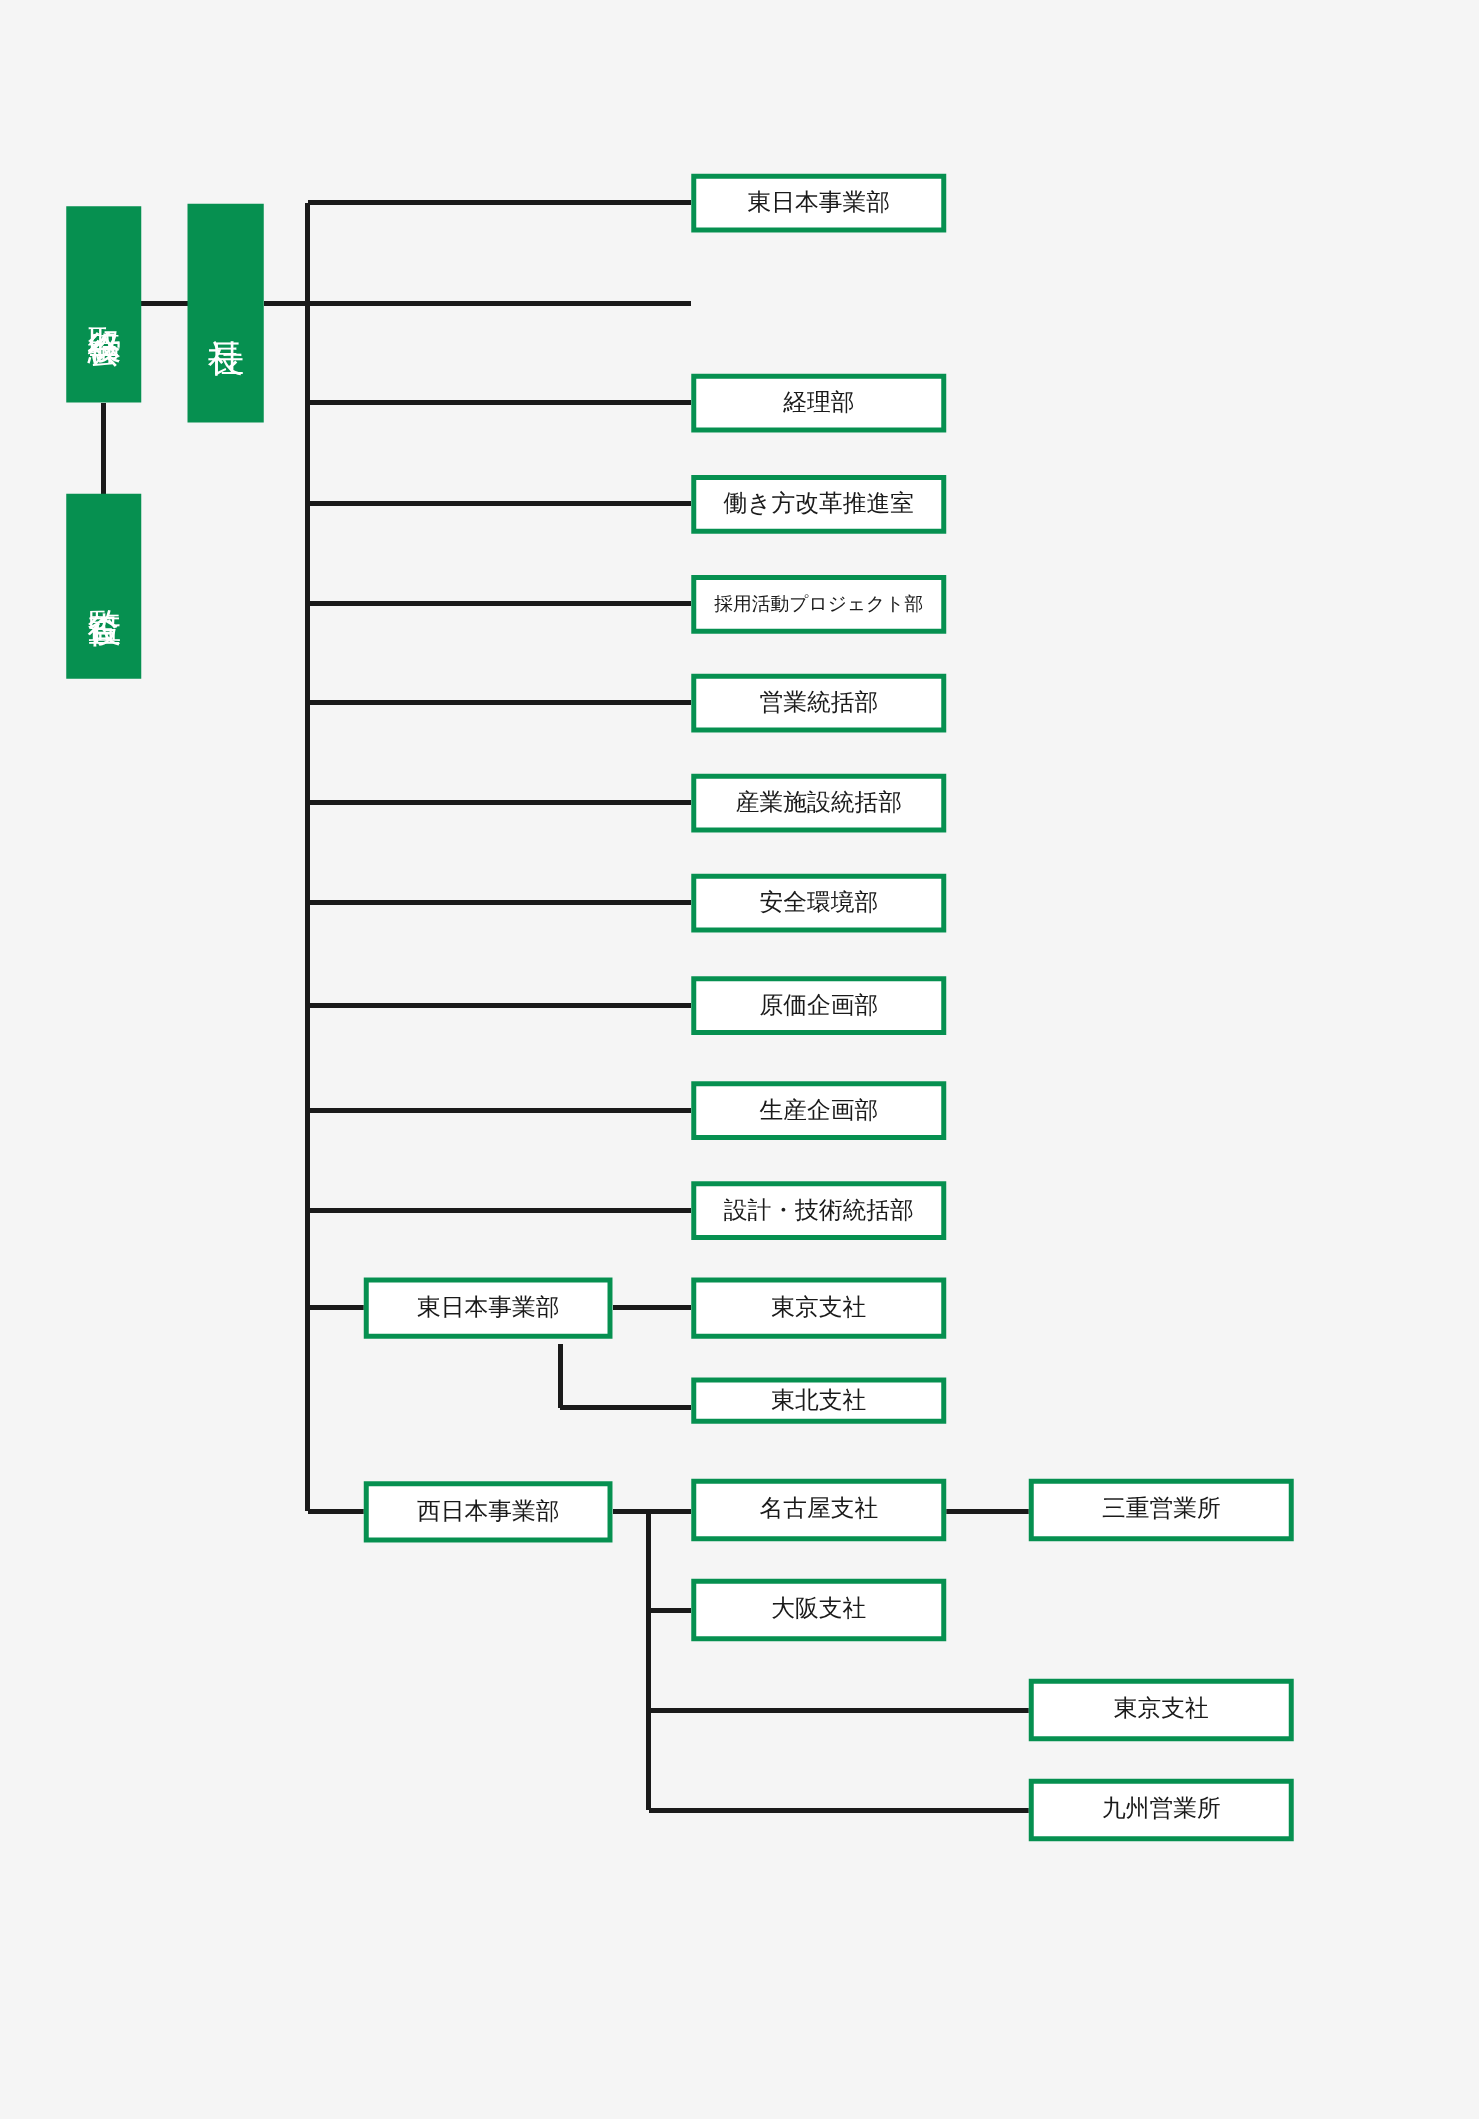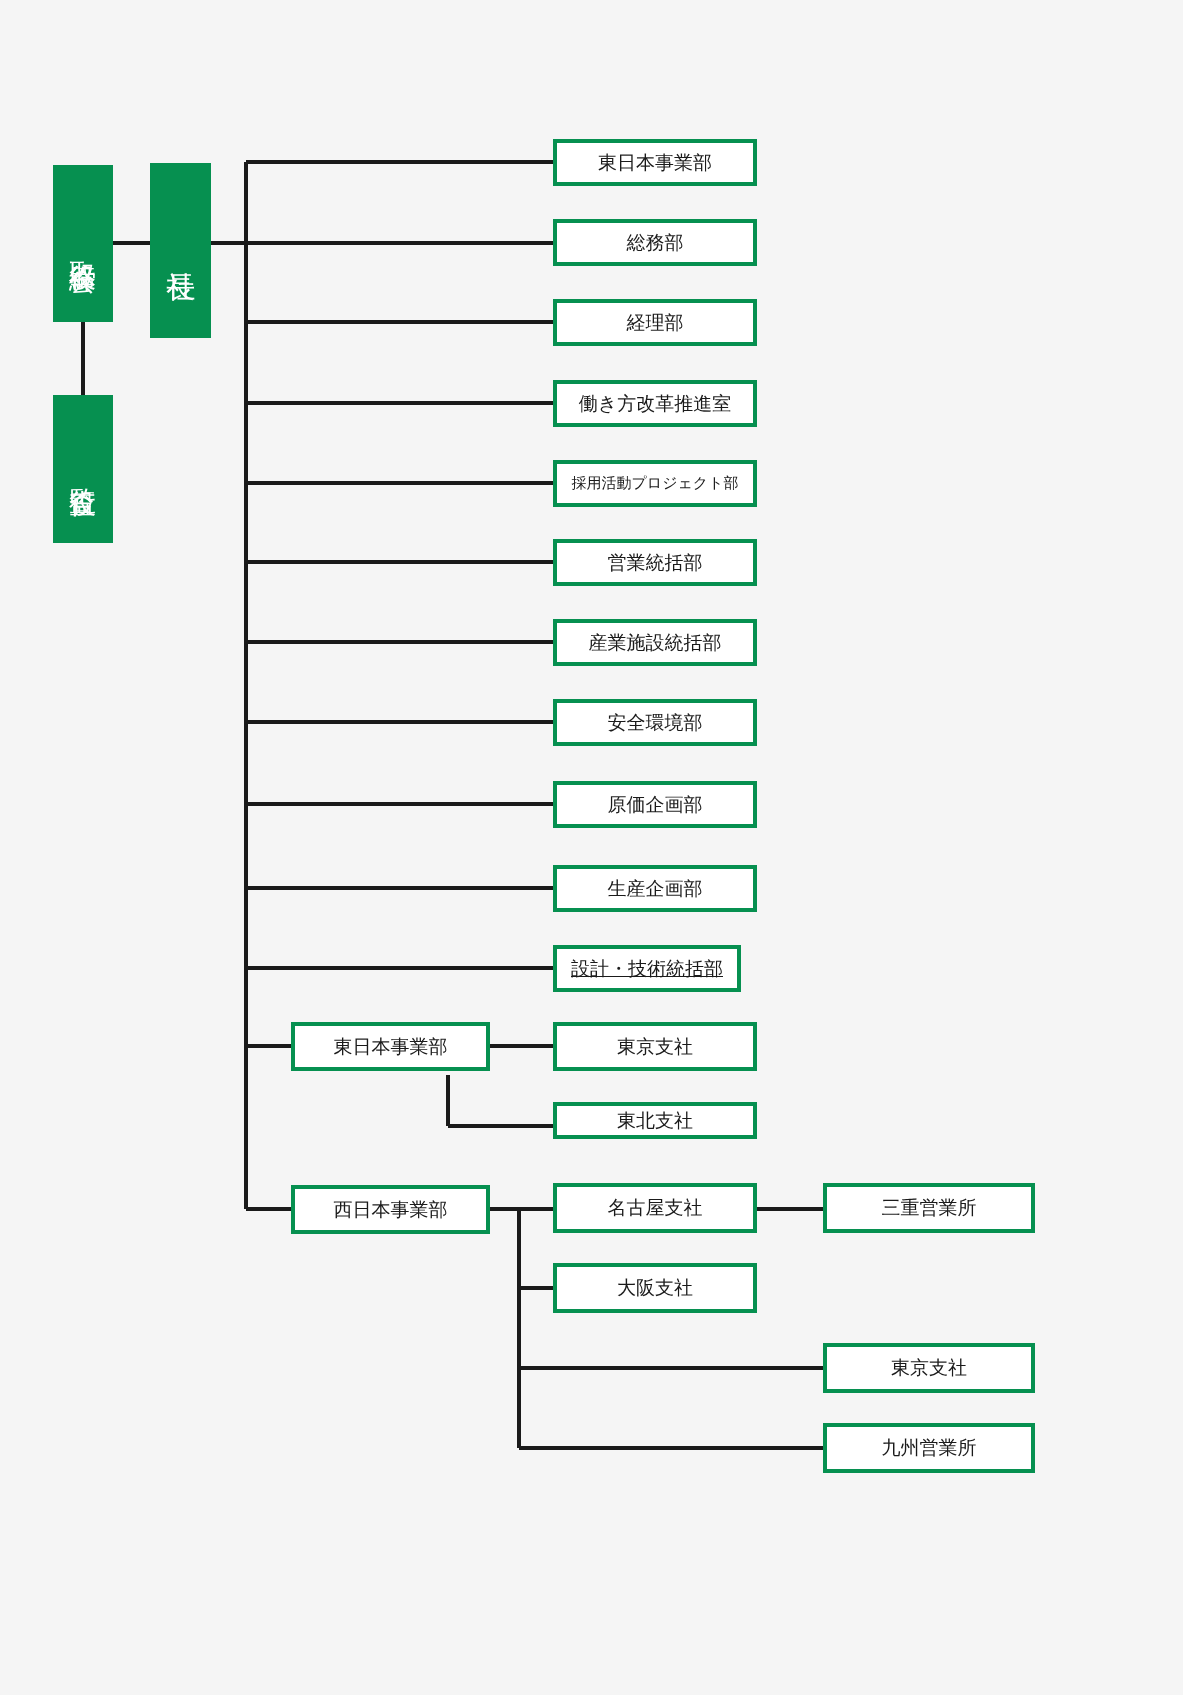--- a/index.html
+++ b/index.html
@@ -115,23 +115,20 @@
   </div>
 
   <div class="node filled vertical" style="left:150px; top:163px; width:61px; height:175px; font-size:29px;">
     <span class="label">社長</span>
   </div>
 
   <div class="node outlined" style="left:553px; top:139px; width:204px; height:47px; font-size:19px;">
     <span class="label">東日本事業部</span>
   </div>
 
-  <div class="node outlined" style="left:553px; top:219px; width:204px; height:47px; font-size:19px;">
-    <span class="label">総務部</span>
-  </div>
 
   <div class="node outlined" style="left:553px; top:299px; width:204px; height:47px; font-size:19px;">
     <span class="label">経理部</span>
   </div>
 
   <div class="node outlined" style="left:553px; top:380px; width:204px; height:47px; font-size:19px;">
     <span class="label">働き方改革推進室</span>
   </div>
 
   <div class="node outlined" style="left:553px; top:460px; width:204px; height:47px; font-size:15px;">
@@ -151,21 +148,21 @@
   </div>
 
   <div class="node outlined" style="left:553px; top:865px; width:204px; height:47px; font-size:19px;">
     <span class="label">生産企画部</span>
   </div>
 
   <div class="node outlined" style="left:553px; top:781px; width:204px; height:47px; font-size:19px;">
     <span class="label">原価企画部</span>
   </div>
 
-  <div class="node outlined" style="left:553px; top:945px; width:188px; height:47px; font-size:19px;text-decoration:underline;">
+  <div class="node outlined" style="left:553px; top:945px; width:204px; height:47px; font-size:19px;">
     <span class="label">設計・技術統括部</span>
   </div>
 
   <div class="node outlined" style="left:291px; top:1022px; width:199px; height:49px; font-size:19px;">
     <span class="label">東日本事業部</span>
   </div>
 
   <div class="node outlined" style="left:553px; top:1022px; width:204px; height:49px; font-size:19px;">
     <span class="label">東京支社</span>
   </div>

